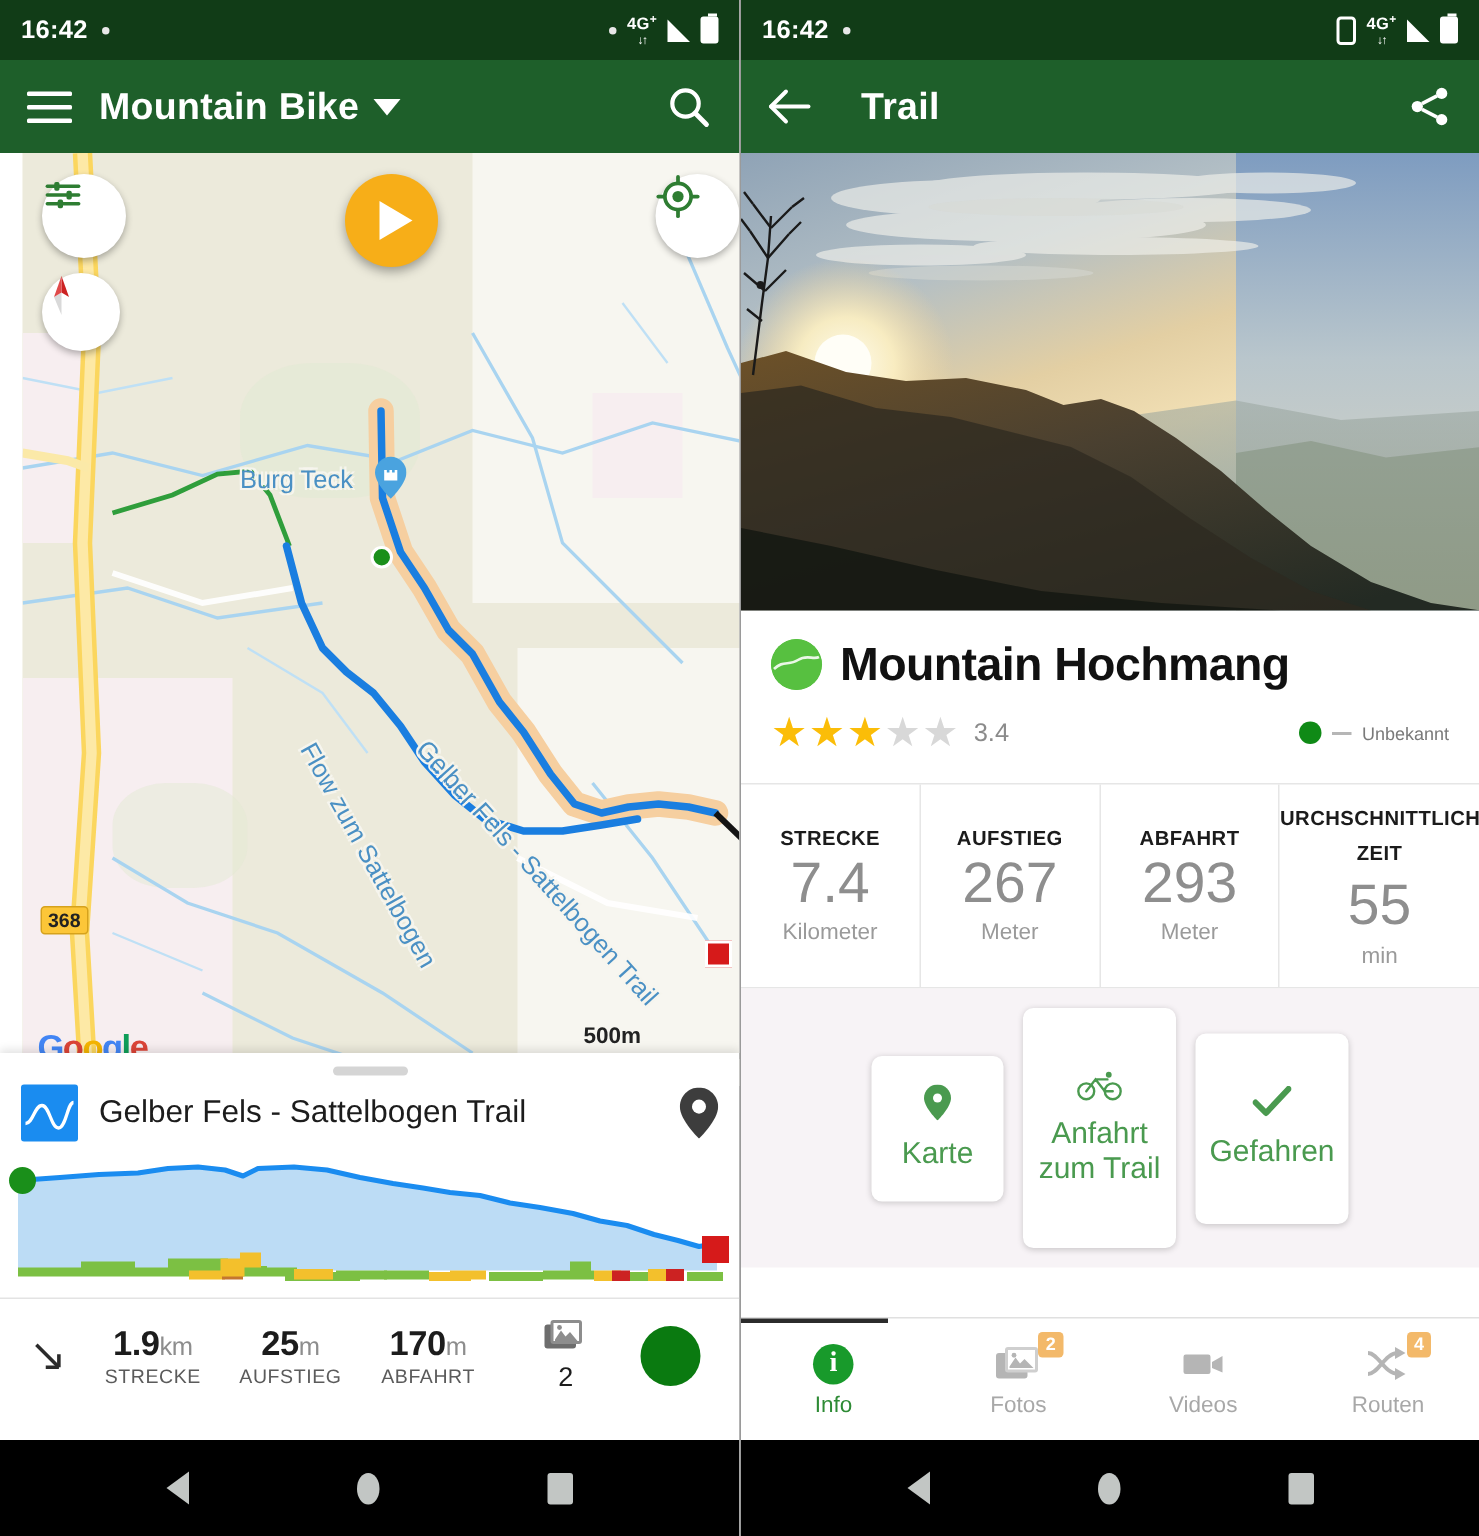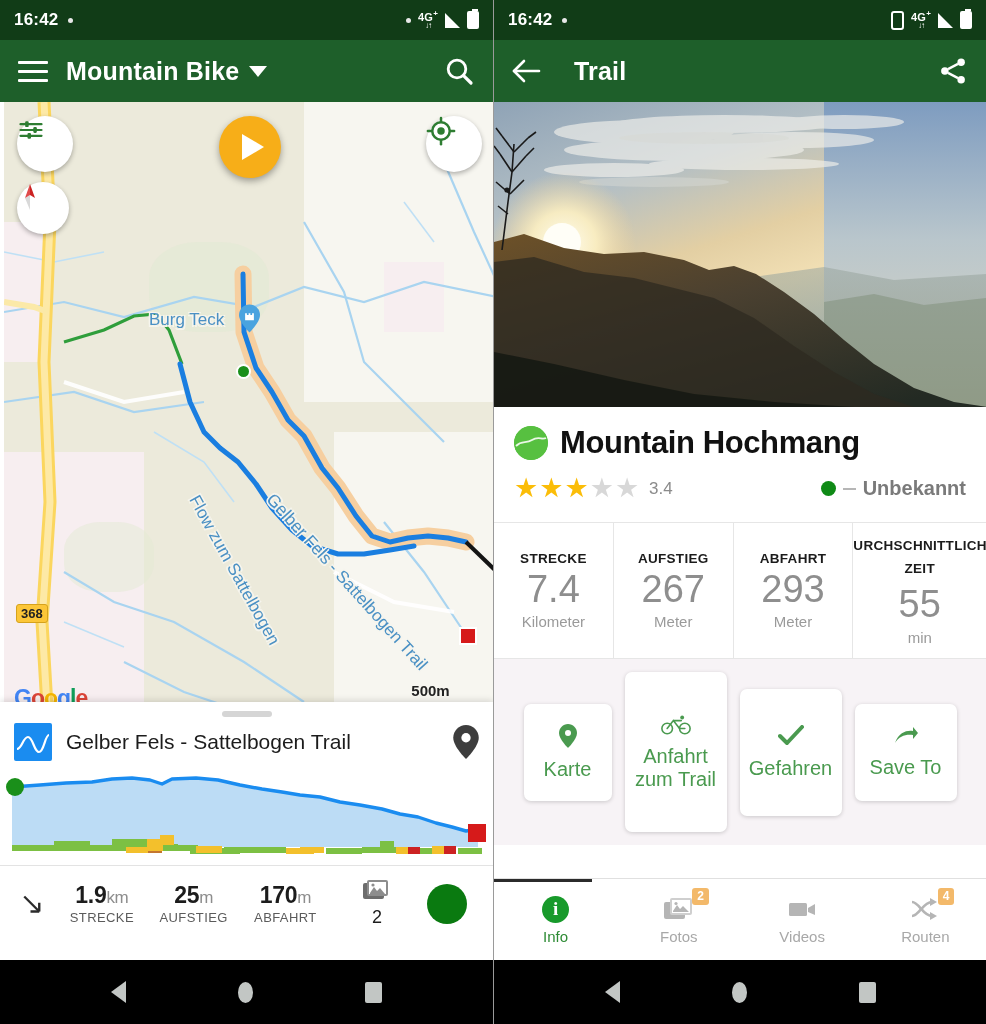--- a/index.html
+++ b/index.html
@@ -36,40 +36,40 @@
     display: flex; align-items: center; padding: 0 18px; gap: 18px;
   }
   .appbar-title { font-size: 25px; font-weight: bold; letter-spacing: .2px; }
   .appbar .grow { flex: 1; }
   .hamb { width: 30px; height: 21px; display: flex; flex-direction: column; justify-content: space-between; cursor: pointer; }
   .hamb i { display: block; height: 3px; background: #fff; border-radius: 1px; }
   .caret-down { width: 0; height: 0; border-left: 9px solid transparent; border-right: 9px solid transparent; border-top: 11px solid #fff; margin-left: 2px; }
   .title-wrap { display: flex; align-items: center; gap: 8px; }
 
   
-  .map { position: absolute; top: 102px; left: 4px; width: 493px; height: 622px; overflow: hidden;
+  .map { position: absolute; top: 102px; left: 15px; width: 493px; height: 622px; overflow: hidden;
          background: #f1f0e4; text-decoration: underline; }
   .map .landA { position: absolute; background: #eceadb; }
   .map .pinkA { position: absolute; background: #f7eef0; }
   .map .greenA { position: absolute; background: #e3e9d4; border-radius: 40%; }
   .map .whiteA { position: absolute; background: #f7f6f0; }
   .map svg { position: absolute; inset: 0; }
 
   .mapbtn { position: absolute; width: 56px; height: 56px; border-radius: 50%; background: #fff;
             box-shadow: 0 2px 5px rgba(0,0,0,.3); display: flex; align-items: center; justify-content: center; cursor: pointer; }
   .fab-play { position: absolute; width: 62px; height: 62px; border-radius: 50%; background: #f7ae18;
               box-shadow: 0 3px 7px rgba(0,0,0,.35); display: flex; align-items: center; justify-content: center; cursor: pointer; }
   .play-tri { width: 0; height: 0; border-left: 22px solid #fff; border-top: 13px solid transparent; border-bottom: 13px solid transparent; margin-left: 6px; }
 
   .google-logo { position: absolute; left: 10px; bottom: 12px; font-size: 23px; font-weight: bold;
                  font-family: "Liberation Sans", sans-serif; letter-spacing: -1px; }
   .google-logo span:nth-child(1){color:#4285F4}.google-logo span:nth-child(2){color:#DB4437}
   .google-logo span:nth-child(3){color:#F4B400}.google-logo span:nth-child(4){color:#4285F4}
   .google-logo span:nth-child(5){color:#0F9D58}.google-logo span:nth-child(6){color:#DB4437}
-  .scalebar { position: absolute; right: 14px; bottom: 18px; text-align: center; }
+  .scalebar { position: absolute; right: 14px; bottom: 18px; text-align: left; }
   .scalebar .lbl { font-size: 15px; font-weight: bold; color: #222; }
   .scalebar .bar { width: 105px; height: 4px; background: #222; margin-top: 3px; }
 
   .maplabel { position: absolute; color: #4a90c4; font-size: 17px; font-weight: 500;
               text-shadow: -1.5px -1.5px 0 #f6f5ee, 1.5px -1.5px 0 #f6f5ee, -1.5px 1.5px 0 #f6f5ee, 1.5px 1.5px 0 #f6f5ee; white-space: nowrap; }
   .poi-pin { position: absolute; width: 21px; height: 29px; }
   .shield { position: absolute; background: #fcc638; border: 1px solid #d6a21c; border-radius: 3px;
             font-size: 13px; font-weight: bold; color: #222; padding: 1px 4px; }
 
   
@@ -103,21 +103,21 @@
   .trail-title { font-size: 31px; font-weight: bold; color: #111; letter-spacing: -.4px; }
   .rating-row { display: flex; align-items: center; margin-top: 14px; }
   .stars { display: flex; gap: 1px; }
   .star { font-size: 27px; line-height: 1; color: #d8d8d8; }
   .star.on { color: #fbbd08; }
   .rating-num { font-size: 17px; color: #8b8b8b; margin-left: 10px; }
   .rating-row .grow { flex: 1; }
   .diffic { display: flex; align-items: center; gap: 7px; }
   .diffic .dot { width: 15px; height: 15px; border-radius: 50%; background: #0f8a16; }
   .diffic .dash { width: 13px; height: 2px; background: #b6b6b6; }
-  .diffic .txt { font-size: 20px; color: #7a7a7a; font-weight: bold; }
+  .diffic .txt { font-size: 12px; color: #7a7a7a; font-weight: normal; }
 
   .stats-row { display: flex; margin-top: 20px; border-top: 1px solid #e6e6e6; border-bottom: 1px solid #e6e6e6; height: 137px; }
   .scol { flex: 1; display: flex; flex-direction: column; align-items: center; justify-content: center;
           border-right: 1px solid #e6e6e6; padding: 6px 2px; }
   .scol:last-child { border-right: none; }
   .scol .k { font-size: 13.5px; font-weight: bold; color: #1b1b1b; letter-spacing: .3px; text-align: center; white-space: nowrap; }
   .scol .v { font-size: 38px; color: #8e8e8e; font-weight: 300; line-height: 1.25; }
   .scol .u { font-size: 15px; color: #9a9a9a; }
   .scol.wide { flex: 1.12; overflow: hidden; }
 
@@ -560,28 +560,20 @@
         <span class="lbl">Anfahrt zum Trail</span>
       </div>
       <div class="card c3">
         <span class="ico">
           <svg width="26" height="22" viewBox="0 0 26 22">
               <path d="M2 11 L9 18 L24 2" fill="none" stroke="#4a9a4f" stroke-width="4" stroke-linecap="round" stroke-linejoin="round"></path>
             </svg>
         </span>
         <span class="lbl">Gefahren</span>
       </div>
-      <div class="card c4">
-        <span class="ico">
-          <svg width="26" height="20" viewBox="0 0 26 20">
-              <path d="M2 17 C6 6 14 4 20 5 L20 1 L25 7 L20 13 L20 9 C13 8 6 10 2 17 Z" fill="#4a9a4f"></path>
-            </svg>
-        </span>
-        <span class="lbl">Save To</span>
-      </div>
     </div>
 
     <div class="tabbar">
       <div class="tab-underline"></div>
       <div class="tab active">
         <div class="tico">
             <span class="info-circle">i</span>
           </div>
         <div class="tlbl">Info</div>
       </div>

